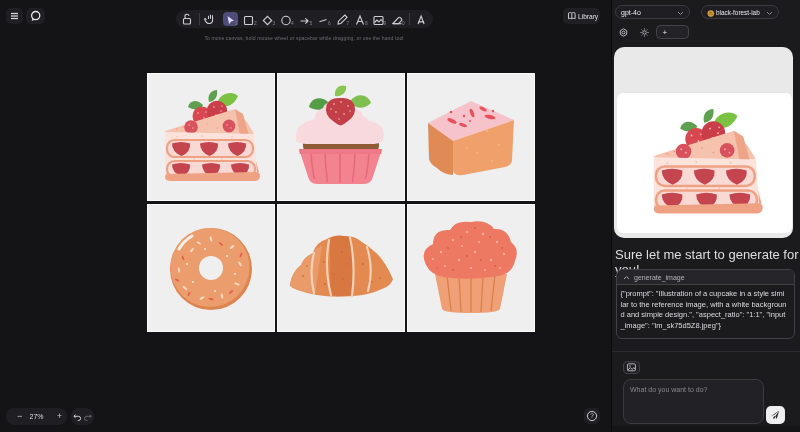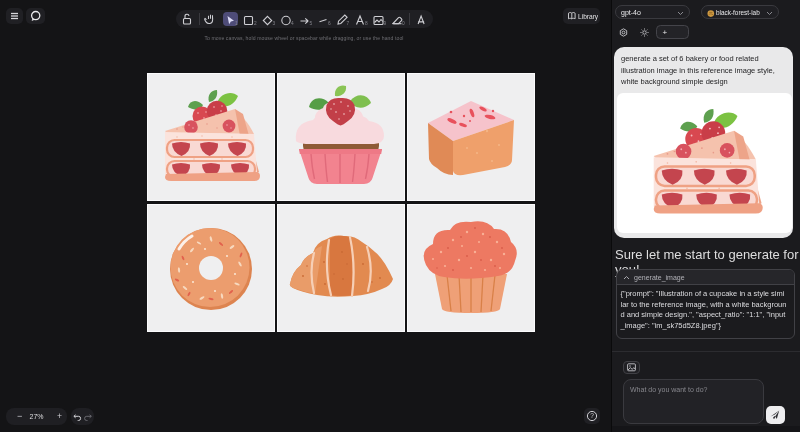--- a/index.html
+++ b/index.html
@@ -145,21 +145,20 @@
       <line x1="1.6" y1="7.4" x2="2.4" y2="6.6"></line>
       <line x1="6.6" y1="2.4" x2="7.4" y2="1.6"></line>
     </g>
 </svg>
 <div class="abs" style="left:656px;top:25px;width:33px;height:14px;background:#232327;border:1px solid #44444a;border-radius:4.5px">
  <div class="abs" style="left:5.5px;top:1.8px;font-size:8px;color:#e8e8ea">+</div>
  <div class="abs" style="left:14.5px;top:20px;font-size:10px;color:#e8e8ea">New</div>
 </div>
 
 <div class="abs" style="left:614px;top:47px;width:179px;height:191px;background:#e9e9ea;border-radius:10px">
- <div class="abs" style="left:7px;top:6px;width:168px;font-size:7.5px;line-height:11.5px;color:#242426">generate a set of 6 bakery or food related illustration image in this reference image style, white background simple design</div>
  <div class="abs" style="left:3px;top:46px;width:175px;height:140px;background:#ffffff;border-radius:6px;overflow:hidden" id="refimg"></div>
 </div>
 
 <div class="abs" style="left:615px;top:247px;font-size:13px;color:#dededf">Sure let me start to generate for you!</div>
 
 <div class="abs" style="left:616px;top:269px;width:179px;height:70px;border:1px solid #414146;border-radius:6px">
  <div class="abs" style="left:0;top:0;width:177px;height:15px;background:#26262a;border-radius:5px 5px 0 0;border-bottom:1px solid #414146">
   <svg class="abs" style="left:6px;top:5px" width="7" height="5">
         <path d="M1 4 l2.5 -2.5 L6 4" fill="none" stroke="#a8a8ae" stroke-width="1"></path>
       </svg>

